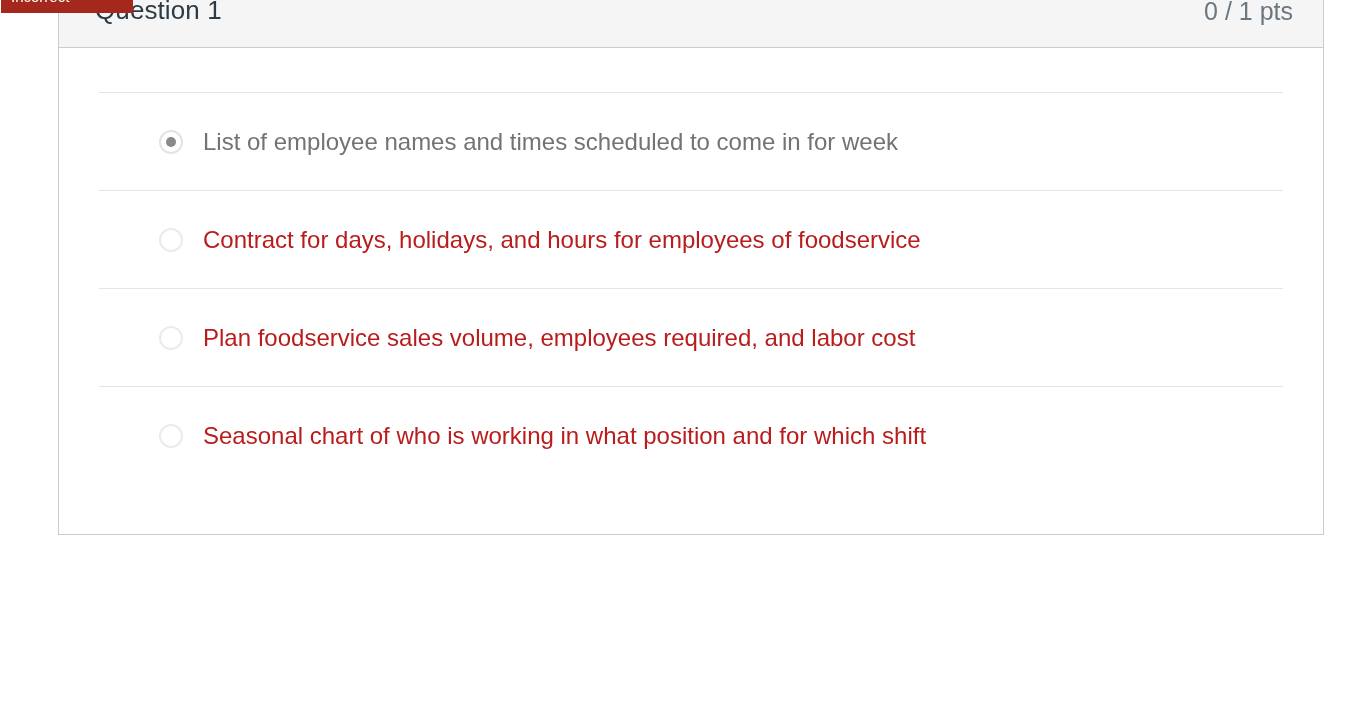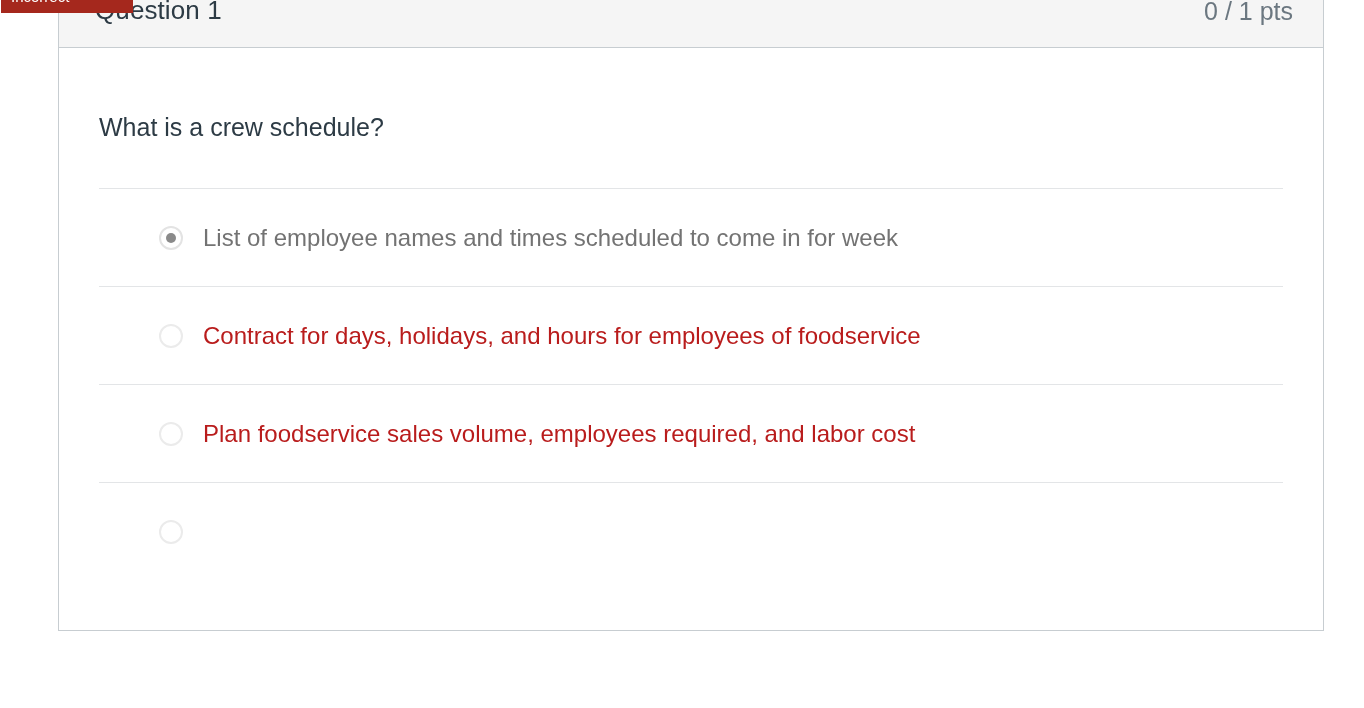--- a/index.html
+++ b/index.html
@@ -177,23 +177,20 @@
         <span class="status-flag-label">Incorrect</span>
       </div>
 
       <div class="question-title">Question 1</div>
 
       <div class="question-points">0 / 1 pts</div>
     </div>
 
     <div class="question-body">
 
-      <div class="question-text">
-        <span>What is a crew schedule?</span>
-      </div>
 
       <div class="answers">
 
         <div class="answer-row selected">
           <span class="radio selected">
             <span class="radio-dot"></span>
           </span>
           <span class="answer-text">List of employee names and times scheduled to come in for week</span>
         </div>
 
@@ -208,18 +205,19 @@
           <span class="radio">
             
           </span>
           <span class="answer-text">Plan foodservice sales volume, employees required, and labor cost</span>
         </div>
 
         <div class="answer-row">
           <span class="radio">
             
           </span>
+          <span class="answer-text">Seasonal chart of who is working in what position and for which shift</span>
         </div>
 
       </div>
     </div>
   </div>
 </div>
 
 </body></html>

